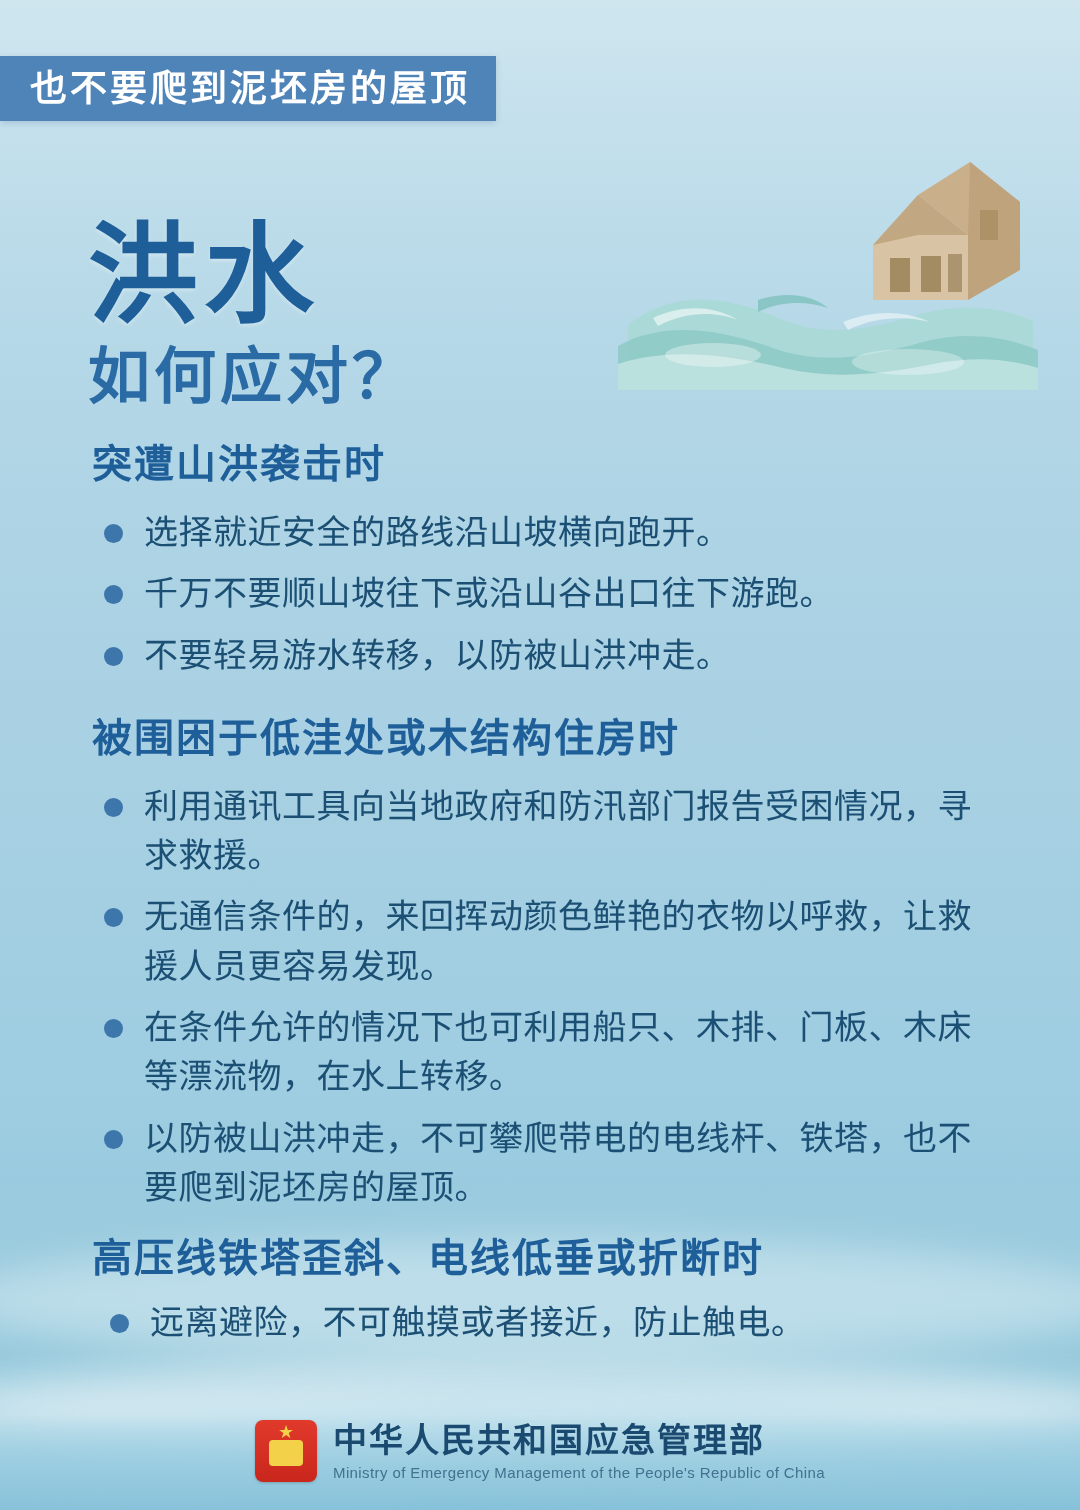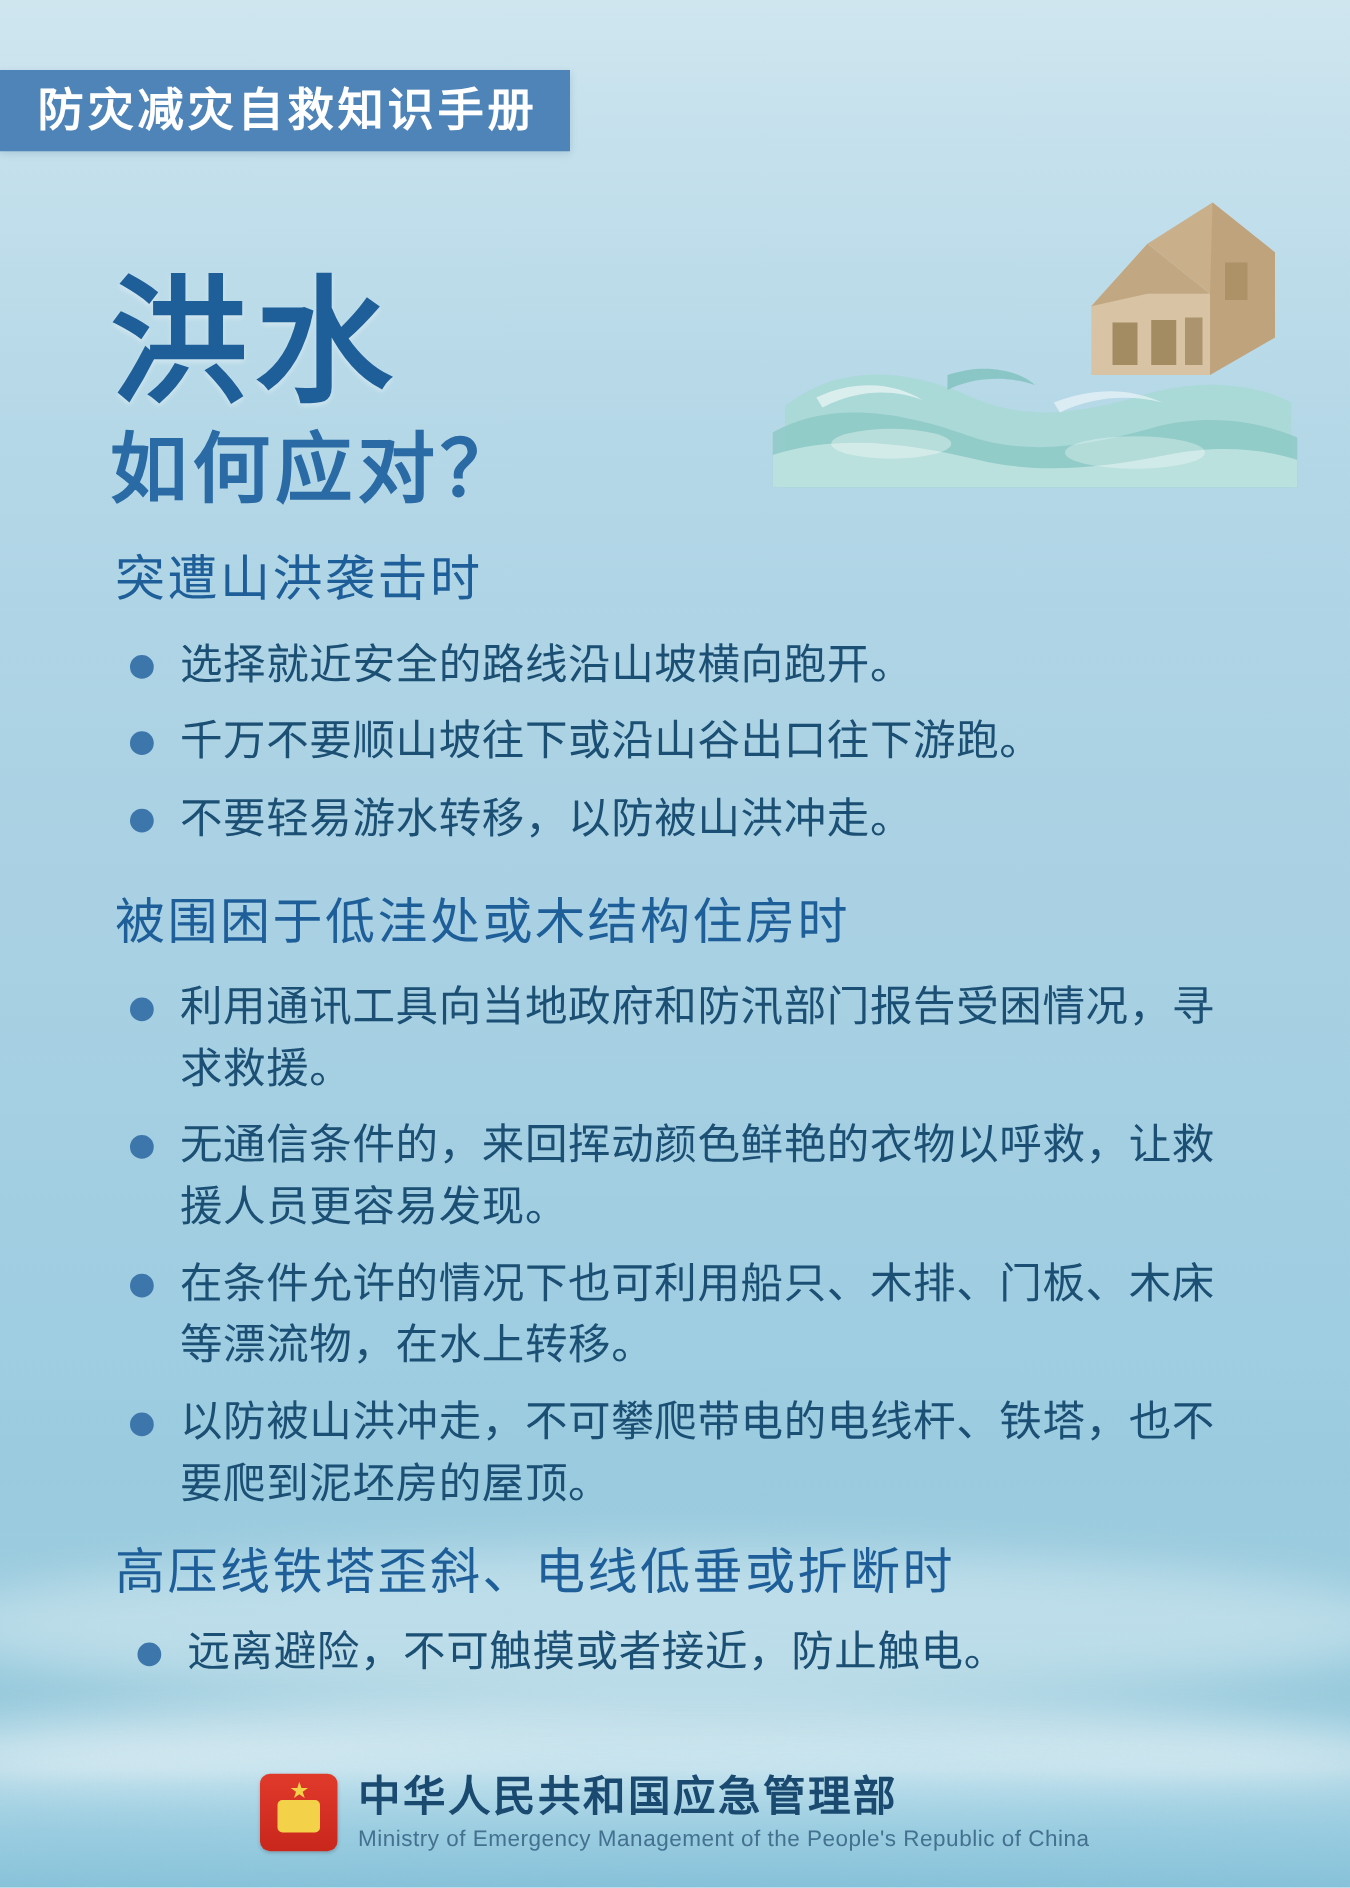--- a/index.html
+++ b/index.html
@@ -120,21 +120,21 @@
   .content {
     position: absolute;
     left: 88px;
     top: 440px;
     width: 910px;
   }
   .section {
   }
   .section-heading {
     font-size: 40px;
-    font-weight: normal;
+    font-weight: bold;
     color: #1f5f99;
     letter-spacing: 2px;
     margin: 0 0 18px 4px;
     line-height: 1.2;
   }
   ul.bullets {
     list-style: none;
     margin: 0;
     padding: 0;
   }
@@ -202,39 +202,39 @@
   }
   .footer-text { color: #1b4f73; }
   .footer-cn {
     font-size: 34px;
     font-weight: bold;
     letter-spacing: 2px;
     line-height: 1.15;
     color: #1b4a70;
   }
   .footer-en {
-    font-size: 18px;
+    font-size: 15px;
     letter-spacing: 0.4px;
     color: #43718f;
     margin-top: 3px;
   }
 </style>
 </head>
 <body>
 
 <div class="poster">
 
   <div class="sea-bottom">
     <div class="sea-foam foam1"></div>
     <div class="sea-foam foam2"></div>
     <div class="sea-foam foam3"></div>
     <div class="sea-dark"></div>
   </div>
 
-  <div class="header-tag">防灾减灾自救知识手册</div>
+  <div class="header-tag">也不要爬到泥坯房的屋顶</div>
 
   <div class="title-block">
     <div class="title-main">洪水</div>
     <div class="title-sub">如何应对？</div>
   </div>
 
   <div class="illustration">
     <svg viewBox="0 0 420 240" width="420" height="240" xmlns="http://www.w3.org/2000/svg">
 
       <g>

